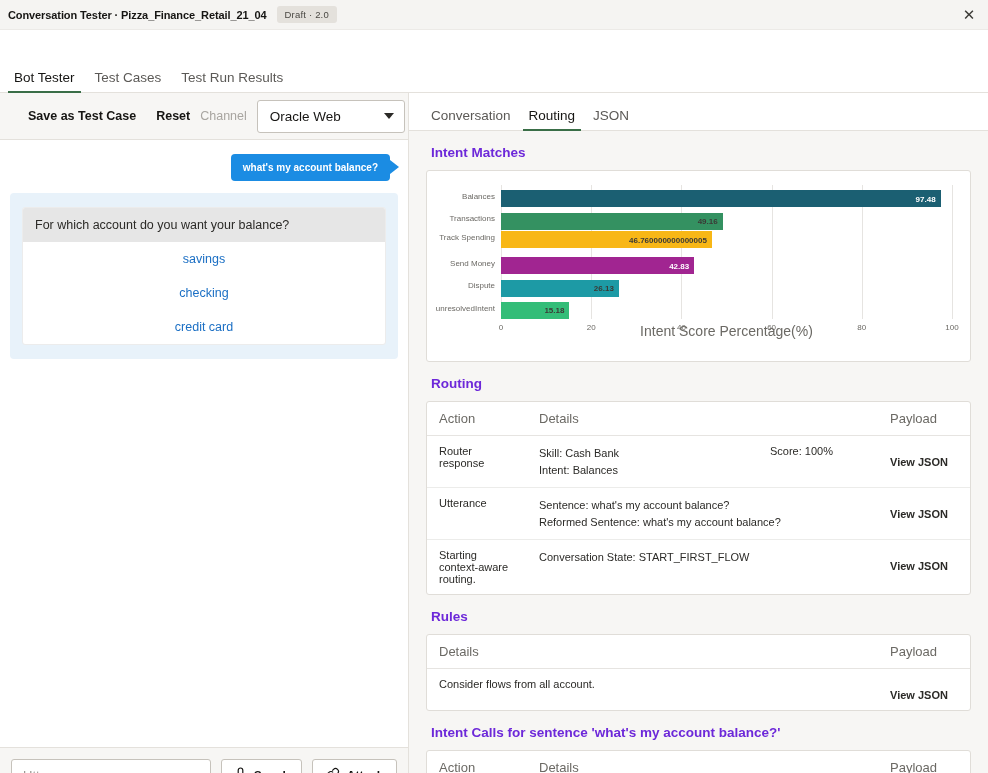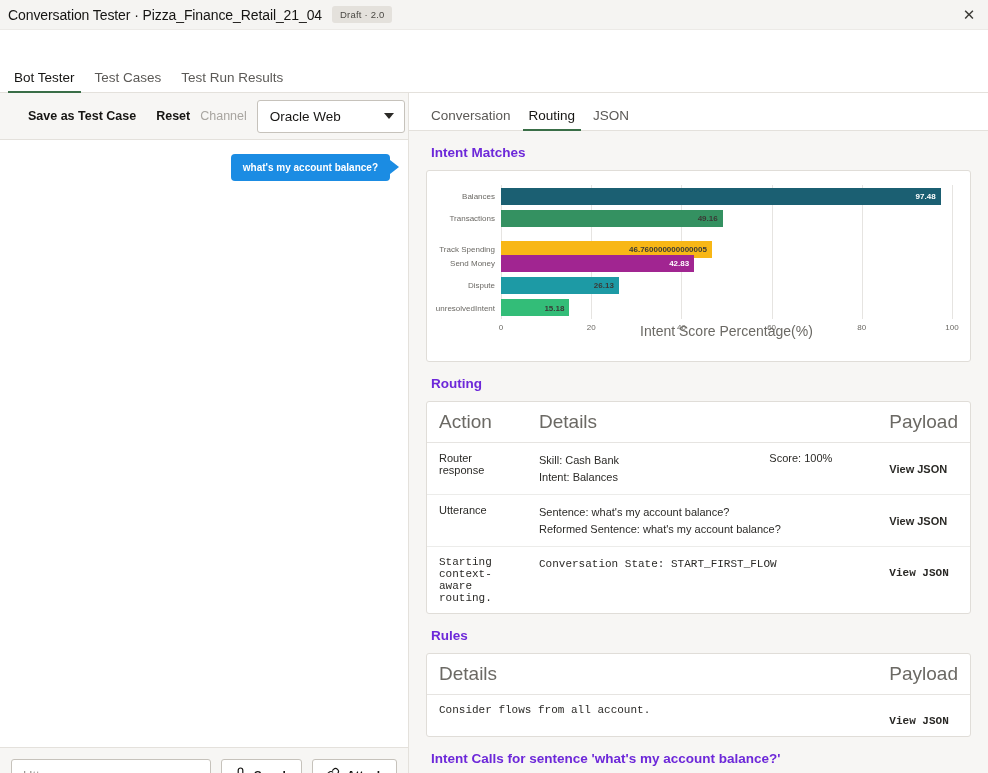--- a/index.html
+++ b/index.html
@@ -14,21 +14,21 @@
   
   .titlebar {
     height: 30px;
     background: #f5f4f2;
     border-bottom: 1px solid #eceae7;
     display: flex; align-items: center;
     padding: 0 10px 0 8px;
     position: relative;
   }
   .title-text {
-    font-size: 14px; font-weight: normal; color: #161513;
+    font-size: 11px; font-weight: bold; color: #161513;
     letter-spacing: -0.1px;
   }
   .draft-badge {
     margin-left: 10px;
     background: #e4e1dc; color: #4a4843;
     font-size: 9.5px; padding: 3px 8px; border-radius: 3px;
     letter-spacing: .2px;
   }
   .close-btn {
     position: absolute; right: 8px; top: 50%; transform: translateY(-50%);
@@ -165,21 +165,21 @@
   .sec-title.sp { margin-top: 14px; }
 
   .card {
     background: #fff; border: 1px solid #e0ddd8; border-radius: 3px;
   }
 
   
   .chart { height: 192px; position: relative; padding: 12px 12px 0 12px; }
   .plot { position: absolute; left: 74px; right: 18px; top: 14px; height: 134px; }
   .gridline { position: absolute; top: 0; bottom: 0; width: 1px; background: #e6e4e1; }
-  .bar-row { position: absolute; left: 0; right: 0; display: flex; align-items: center; }
+  .bar-row { position: absolute; left: 0; right: 0; display: flex; align-items: flex-end; }
   .bar { height: 17px; position: relative; }
   .bar-val {
     position: absolute; right: 5px; top: 50%; transform: translateY(-50%);
     font-size: 8px; font-weight: bold; white-space: nowrap;
   }
   .bar-val.inside { color: #fff; }
   .bar-val.outside { color: #3b3a36; }
   .ylab {
     position: absolute; right: calc(100% + 6px); top: 50%;
     transform: translateY(-50%);
@@ -190,28 +190,28 @@
     transform: translateX(-50%);
   }
   .xaxis-title {
     position: absolute; top: 152px; left: 50%; transform: translateX(-50%);
     font-size: 14px; color: #6b6964; white-space: nowrap;
   }
 
   
   table { width: 100%; border-collapse: collapse; }
   th {
-    text-align: left; font-size: 19px; font-weight: normal; color: #6b6964;
+    text-align: left; font-size: 13px; font-weight: normal; color: #6b6964;
     padding: 9px 12px; border-bottom: 1px solid #e6e4e1;
   }
   td {
     font-size: 11px; color: #2b2a27; padding: 9px 12px;
     border-bottom: 1px solid #ececea; vertical-align: top;
   }
-  tr:last-child td { border-bottom: none; font-family: Liberation Mono, monospace; }
+  tr:last-child td { border-bottom: none; }
   .c-action { width: 100px; }
   .c-payload { width: 92px; text-align: left; }
   .score-cell { color: #2b2a27; }
   .viewjson {
     color: #2b2a27; font-size: 11px; font-weight: bold; cursor: pointer;
     display: inline-block; padding-top: 11px;
   }
   .det-line { display: block; line-height: 1.5; }
   .det-row { display: flex; }
   .det-main { flex: 1; }
@@ -244,20 +244,28 @@
         <span>Oracle Web</span>
         <span class="caret"></span>
       </div>
     </div>
 
     <div class="convo">
       <div class="user-row">
         <div class="user-bubble">what's my account balance?</div>
       </div>
 
+      <div class="bot-wrap">
+        <div class="bot-card">
+          <div class="bot-text">For which account do you want your balance?</div>
+          <div class="bot-opt">savings</div>
+          <div class="bot-opt">checking</div>
+          <div class="bot-opt">credit card</div>
+        </div>
+      </div>
     </div>
 
     <div class="composer">
       <input class="utter-input" type="text" placeholder="Utterance" style="">
       <div class="cbtn">
         <span>
           <svg width="13" height="14" viewBox="0 0 13 14" fill="none" stroke="#161513" stroke-width="1.2">
             <rect x="4.2" y="1" width="4.6" height="7" rx="2.3"></rect>
             <path d="M2 6.6c0 2.4 2 4.2 4.5 4.2S11 9 11 6.6"></path>
             <line x1="6.5" y1="10.8" x2="6.5" y2="13.2"></line>
@@ -307,21 +315,21 @@
               <div class="bar" title="Balances: 97.48" style="width: 97.48%; background: rgb(27, 95, 114);">
                 <span class="bar-val inside">97.48</span>
               </div>
             </div>
             <div class="bar-row" style="top: 22.3333px; height: 22.3333px;">
               <div class="ylab">Transactions</div>
               <div class="bar" title="Transactions: 49.16" style="width: 49.16%; background: rgb(52, 145, 97);">
                 <span class="bar-val outside">49.16</span>
               </div>
             </div>
-            <div class="bar-row" style="top: 53px; height: 22.3333px;">
+            <div class="bar-row" style="top: 41px; height: 22.3333px;">
               <div class="ylab">Track Spending</div>
               <div class="bar" title="Track Spending: 46.760000000000005" style="width: 46.76%; background: rgb(248, 183, 22);">
                 <span class="bar-val outside">46.760000000000005</span>
               </div>
             </div>
             <div class="bar-row" style="top: 67px; height: 22.3333px;">
               <div class="ylab">Send Money</div>
               <div class="bar" title="Send Money: 42.83" style="width: 42.83%; background: rgb(161, 37, 145);">
                 <span class="bar-val inside">42.83</span>
               </div>

